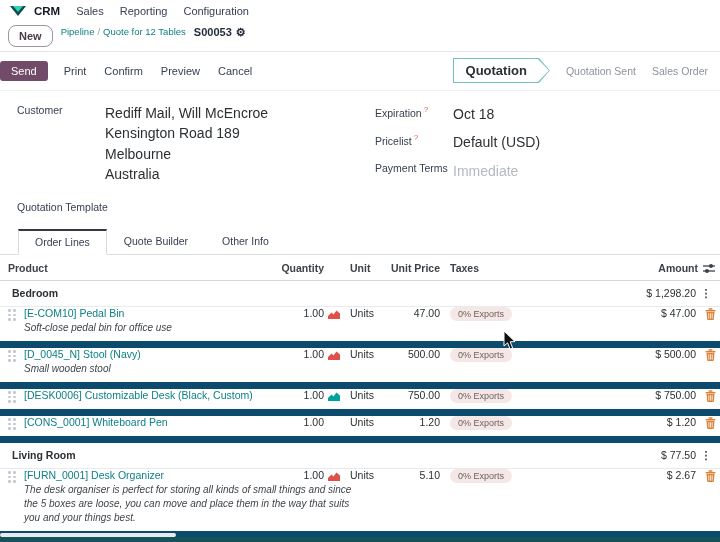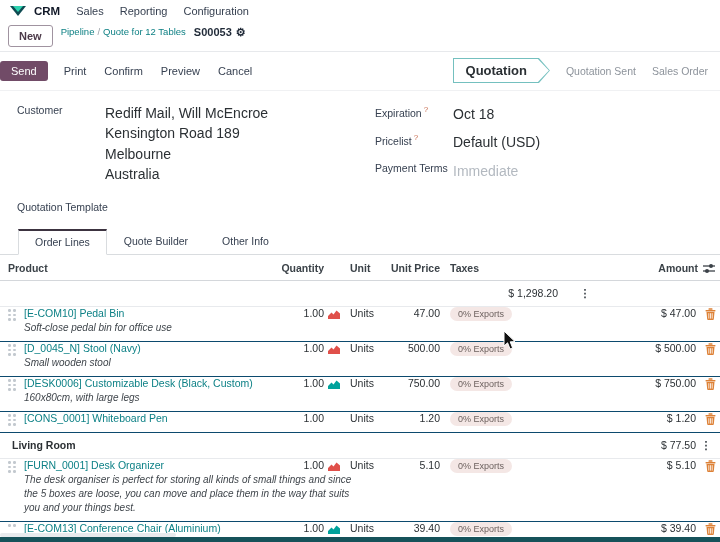--- a/index.html
+++ b/index.html
@@ -7,21 +7,21 @@
   .screen { position:relative; width:720px; height:542px; background:#fff; overflow:hidden; font-size:11px; color:#374151; }
 
   
   .topnav { display:flex; align-items:center; gap:16px; height:22px; padding:0 10px; }
   .logo { width:16px; height:12px; display:inline-block; }
   .app-name { font-weight:700; color:#111827; font-size:11.5px; margin-left:-8px; }
   .menu-item { color:#374151; font-size:11px; cursor:pointer; }
 
   
   .bc-row { display:flex; align-items:flex-start; gap:8px; padding:3px 10px 4px 8px; }
-  .btn-new { background:#fff; border:1px solid #a093a0; color:#4c3a49; border-radius:3px; font-size:11px; padding:4px 10px; font-weight:600; }
+  .btn-new { background:#fff; border:1px solid #a093a0; color:#4c3a49; border-radius:8px; font-size:11px; padding:4px 10px; font-weight:600; }
   .bc-col { display:flex; flex-direction:row; line-height:1.25; padding-top:1px;gap:8px; }
   .bc-path { font-size:9.5px; color:#0e8084; }
   .bc-sep { color:#9aa0a6; margin:0 3px; }
   .bc-record { font-size:11px; color:#1f2937; font-weight:600; display:flex; align-items:center; gap:4px; }
   .gear { color:#1f2937; font-size:11px; line-height:1; }
 
   
   .action-row { display:flex; align-items:center; gap:14px; padding:6px 12px 7px 0; border-top:1px solid #e7e9ec; border-bottom:1px solid #f0f1f3; }
   .btn-send { background:#714b67; color:#fff; border:none; border-radius:3px; padding:4px 11px; font-size:11px; }
   .btn-flat { background:none; border:none; color:#374151; font-size:11px; padding:4px 2px; }
@@ -56,21 +56,21 @@
   .right { text-align:right; }
   .h-taxes { padding-left:10px !important; }
   .h-amount { display:flex; justify-content:flex-end; align-items:center; gap:5px; grid-column:9 / 11; padding-right:1px !important; }
   .sliders-icon { flex-shrink:0; }
 
   .sec-row { border-bottom:1px solid #e8eaed; }
   .sec-name { grid-column:1 / 3; font-size:10.5px; font-weight:600; color:#2b3034; padding:6px 0 6px 4px; }
   .sec-amount { font-size:10.5px; color:#2b3034; padding:6px 0; }
   .kebab { text-align:center; color:#3b4248; font-weight:700; font-size:11px; padding:6px 0; }
 
-  .line-row { border-bottom:1px solid #0c4a6e; padding-bottom:6px; }
+  .line-row { border-bottom:7px solid #0c4a6e; padding-bottom:6px; }
   .cell-handle { padding-top:2px; }
   .cell-product { overflow:visible; }
   .line-title { color:#0d8186; font-size:10.5px; }
   .line-desc { font-style:italic; color:#3f454b; font-size:10px; line-height:1.4; margin-top:2px; width:340px; }
   .cell-qty { text-align:right; font-size:10.5px; color:#2b3034; }
   .cell-fc { display:flex; justify-content:center; padding-top:2px; }
   .cell-unit { font-size:10.5px; color:#2b3034; padding-left:6px; }
   .cell-price { text-align:right; font-size:10.5px; color:#2b3034; }
   .cell-tax { padding-left:10px; }
   .tax-pill { display:inline-block; background:#f4e7e5; color:#6d625f; border-radius:9px; font-size:9px; padding:2px 8px; }
@@ -183,20 +183,21 @@
         <line x1="0" y1="3" x2="12" y2="3" stroke="#3b4248" stroke-width="1.3"></line>
         <circle cx="8" cy="3" r="2" fill="#3b4248"></circle>
         <line x1="0" y1="8" x2="12" y2="8" stroke="#3b4248" stroke-width="1.3"></line>
         <circle cx="4" cy="8" r="2" fill="#3b4248"></circle>
       </svg>
     </div>
   </div>
 
   <div>
   <div class="grid sec-row">
+    <div class="sec-name">Bedroom</div>
     <div></div>
         <div></div>
         <div></div>
         <div></div>
         <div></div>
         <div></div>
     <div class="sec-amount right">$ 1,298.20</div>
     <div class="kebab">⋮</div>
   </div>
 
@@ -282,21 +283,20 @@
             <i></i>
             <i></i>
             <i></i>
             <i></i>
             <i></i>
             <i></i>
           </span>
     </div>
     <div class="cell-product">
       <div class="line-title">[DESK0006] Customizable Desk (Black, Custom)</div>
-      <div class="line-desc">160x80cm, with large legs</div>
     </div>
     <div class="cell-qty">1.00</div>
     <div class="cell-fc">
       <svg width="12" height="10" viewBox="0 0 12 10">
         <polygon class="fc-shape fc-teal" points="0,10 0,7 3.5,3.5 5.5,5.5 8.5,1.5 12,4.5 12,10"></polygon>
       </svg>
     </div>
     <div class="cell-unit">Units</div>
     <div class="cell-price">750.00</div>
     <div class="cell-tax"><span class="tax-pill">0% Exports</span></div>
@@ -380,21 +380,21 @@
     <div class="cell-qty">1.00</div>
     <div class="cell-fc">
       <svg width="12" height="10" viewBox="0 0 12 10">
         <polygon class="fc-shape fc-red" points="0,10 0,7 3.5,3.5 5.5,5.5 8.5,1.5 12,4.5 12,10"></polygon>
       </svg>
     </div>
     <div class="cell-unit">Units</div>
     <div class="cell-price">5.10</div>
     <div class="cell-tax"><span class="tax-pill">0% Exports</span></div>
     <div></div>
-    <div class="cell-amount">$ 5.10</div>
+    <div class="cell-amount">$ 2.67</div>
     <div class="cell-trash">
       <svg width="11" height="12" viewBox="0 0 11 12">
         <rect x="0.5" y="2" width="10" height="1.4" rx="0.6" fill="#dd8136"></rect>
         <rect x="3.5" y="0.3" width="4" height="1.4" rx="0.5" fill="#dd8136"></rect>
         <path d="M1.5,4 h8 l-0.7,7.2 a0.9,0.9 0 0 1 -0.9,0.8 h-4.8 a0.9,0.9 0 0 1 -0.9,-0.8 Z" fill="#dd8136"></path>
         <line x1="3.8" y1="5.2" x2="3.8" y2="10.6" stroke="#fff" stroke-width="0.8"></line>
         <line x1="5.5" y1="5.2" x2="5.5" y2="10.6" stroke="#fff" stroke-width="0.8"></line>
         <line x1="7.2" y1="5.2" x2="7.2" y2="10.6" stroke="#fff" stroke-width="0.8"></line>
       </svg>
     </div>

